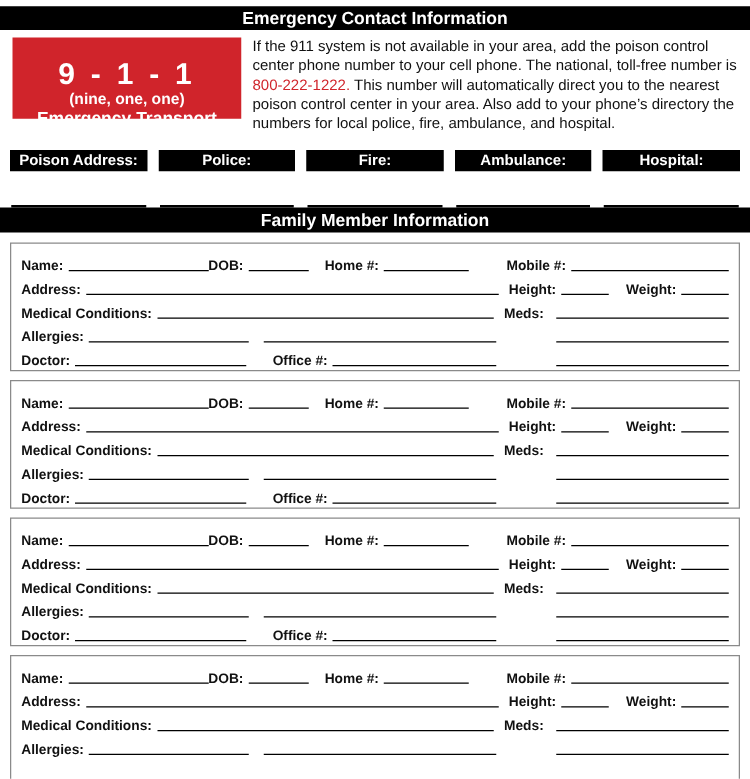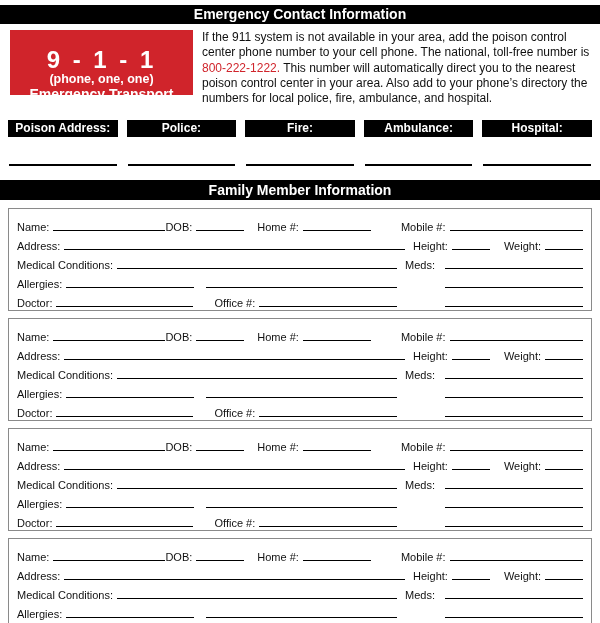--- a/index.html
+++ b/index.html
@@ -8,21 +8,21 @@
   body {
     width:600px; height:623px; overflow:hidden;
     font-family:"Liberation Sans","DejaVu Sans",sans-serif;
     color:#111;
   }
   .bar {
     background:var(--bar); color:#fff; font-weight:bold;
     font-size:14px; height:20px; line-height:20px; text-align:center;
   }
   .bar.first { margin-top:5px; height:19px; line-height:19px;text-align:center; }
-  .bar.family { margin-top:14px; margin-bottom:8px; }
+  .bar.family { margin-bottom:8px; }
 
   .intro { display:flex; margin-top:6px; padding:0 8px; }
   .red-box {
     width:183px; height:65px; background:var(--red); color:#fff;
     text-align:center; padding-top:17px; flex:0 0 183px; margin-left:2px;
   }
   .code { font-size:24px; font-weight:bold; letter-spacing:3px; line-height:25px; }
   .code-words { font-size:12.5px; font-weight:bold; line-height:14px; }
   .code-caption { font-size:14px; font-weight:bold; line-height:16px; }
   .info { flex:1; margin-left:9px; font-size:12px; line-height:15.3px; padding-right:2px; }
@@ -34,42 +34,42 @@
     background:var(--bar); color:#fff; font-weight:bold; font-size:12px;
     height:17px; line-height:17px; text-align:center;
   }
   .contact-line { border-bottom:2px solid var(--line); margin:27px 1px 0 1px; }
 
   .members { display:flex; flex-direction:column; gap:7px; padding:0 8px; }
   .member {
     border:1px solid var(--card-border); height:103px; padding:6px 8px 0 8px;
     background:#fff;
   }
-  .row { display:flex; align-items:flex-end; height:19px; }
+  .row { display:flex; align-items:flex-end; height:19px;font-weight:bold; }
   .lbl { font-size:11px; line-height:13px; white-space:nowrap; margin-right:4px; }
   .ln { border-bottom:1px solid var(--line); height:1px; margin-bottom:3px; }
   .grow { flex:1 1 auto; }
   .w112 { flex:0 0 112px; } .w48 { flex:0 0 48px; } .w68 { flex:0 0 68px; }
   .w38  { flex:0 0 38px; }  .w138{ flex:0 0 138px;} .w128{ flex:0 0 128px;}
   .w137 { flex:0 0 137px; }
   .ml34 { } .ml13 { margin-left:13px; } .ml30 { margin-left:30px; }
   .ml8  { margin-left:8px;  } .ml14 { margin-left:14px; } .ml12 { margin-left:12px; }
   .ml48 { margin-left:48px; } .ml10 { margin-left:21px; } .ml6  { margin-left:6px;  }
 </style>
 </head>
 <body>
 
 <div class="page">
 
   <header class="bar first">Emergency Contact Information</header>
 
   <section class="intro">
     <div class="red-box">
       <div class="code">9 - 1 - 1</div>
-      <div class="code-words">(phone, one, one)</div>
+      <div class="code-words">(nine, one, one)</div>
       <div class="code-caption">Emergency Transport System</div>
     </div>
     <p class="info"><span>If the 911 system is not available in your area, add the poison control center phone number to your cell phone. The national, toll-free number is </span><span class="phone">800-222-1222.</span><span> This number will automatically direct you to the nearest poison control center in your area. Also add to your phone’s directory the numbers for local police, fire, ambulance, and hospital.</span></p>
   </section>
 
   <section class="contacts" id="contacts">
   <div class="contact">
     <div class="contact-label">Poison Address:</div>
     <div class="contact-line"></div>
   </div>

